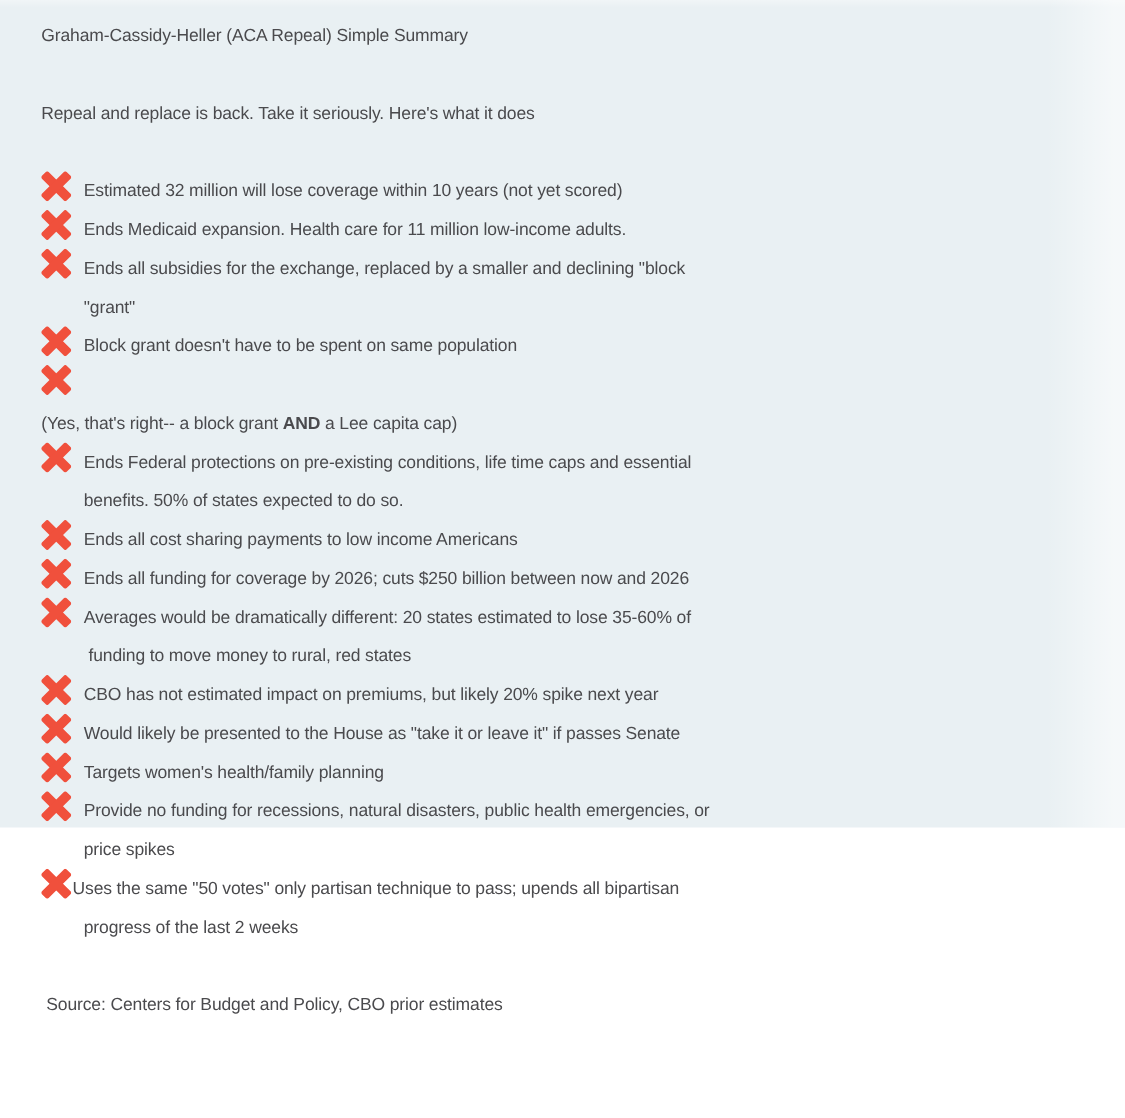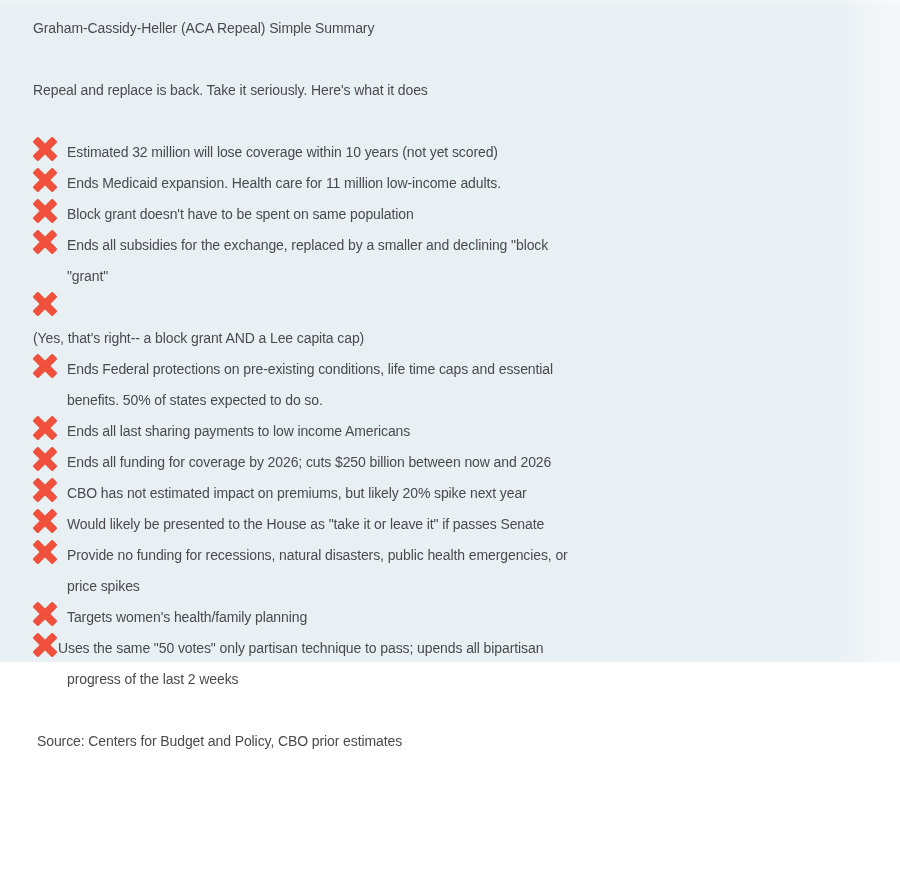--- a/index.html
+++ b/index.html
@@ -31,21 +31,21 @@
     display: inline-block;
     width: 24px; height: 24px;
     margin-right: 10px;
     vertical-align: -4px;
     text-indent: 0;
     color: var(--red, #f0503c);
   }
   li.item.tight .x { margin-right: 1px; }
   .x svg { display: block; }
   .aside  { margin: 0; }
-  .aside b { font-weight: normal; }
+  .aside b { font-weight: bold; }
   .source { margin: 31px 0 0 4px; }
 </style>
 </head>
 <body>
 
 <div class="page">
   <div class="title">Graham-Cassidy-Heller (ACA Repeal) Simple Summary</div>
   <div class="para">Repeal and replace is back. Take it seriously. Here's what it does</div>
   <ul class="list" id="list-a">
       <li class="item">
@@ -63,30 +63,30 @@
         <rect x="-2" y="8.2" width="28" height="7.6" rx="1.6" transform="rotate(-45 12 12)"></rect>
       </g>
     </svg></span><span class="t">Ends Medicaid expansion. Health care for 11 million low-income adults.</span>
   </li>
       <li class="item">
     <span class="x"><svg viewBox="0 0 24 24" width="24" height="24" aria-hidden="true">
       <g fill="currentColor">
         <rect x="-2" y="8.2" width="28" height="7.6" rx="1.6" transform="rotate(45 12 12)"></rect>
         <rect x="-2" y="8.2" width="28" height="7.6" rx="1.6" transform="rotate(-45 12 12)"></rect>
       </g>
-    </svg></span><span class="t">Block grant doesn't have to be spent on same population</span>
+    </svg></span><span class="t">Ends all subsidies for the exchange, replaced by a smaller and declining "block
+"grant"</span>
   </li>
       <li class="item">
     <span class="x"><svg viewBox="0 0 24 24" width="24" height="24" aria-hidden="true">
       <g fill="currentColor">
         <rect x="-2" y="8.2" width="28" height="7.6" rx="1.6" transform="rotate(45 12 12)"></rect>
         <rect x="-2" y="8.2" width="28" height="7.6" rx="1.6" transform="rotate(-45 12 12)"></rect>
       </g>
-    </svg></span><span class="t">Ends all subsidies for the exchange, replaced by a smaller and declining "block
-"grant"</span>
+    </svg></span><span class="t">Block grant doesn't have to be spent on same population</span>
   </li>
       <li class="item">
     <span class="x"><svg viewBox="0 0 24 24" width="24" height="24" aria-hidden="true">
       <g fill="currentColor">
         <rect x="-2" y="8.2" width="28" height="7.6" rx="1.6" transform="rotate(45 12 12)"></rect>
         <rect x="-2" y="8.2" width="28" height="7.6" rx="1.6" transform="rotate(-45 12 12)"></rect>
       </g>
     </svg></span>
   </li>
     </ul>
@@ -100,29 +100,38 @@
       </g>
     </svg></span><span class="t">Ends Federal protections on pre-existing conditions, life time caps and essential
 benefits. 50% of states expected to do so.</span>
   </li>
       <li class="item">
     <span class="x"><svg viewBox="0 0 24 24" width="24" height="24" aria-hidden="true">
       <g fill="currentColor">
         <rect x="-2" y="8.2" width="28" height="7.6" rx="1.6" transform="rotate(45 12 12)"></rect>
         <rect x="-2" y="8.2" width="28" height="7.6" rx="1.6" transform="rotate(-45 12 12)"></rect>
       </g>
-    </svg></span><span class="t">Ends all last sharing payments to low income Americans</span>
+    </svg></span><span class="t">Ends all cost sharing payments to low income Americans</span>
   </li>
       <li class="item">
     <span class="x"><svg viewBox="0 0 24 24" width="24" height="24" aria-hidden="true">
       <g fill="currentColor">
         <rect x="-2" y="8.2" width="28" height="7.6" rx="1.6" transform="rotate(45 12 12)"></rect>
         <rect x="-2" y="8.2" width="28" height="7.6" rx="1.6" transform="rotate(-45 12 12)"></rect>
       </g>
     </svg></span><span class="t">Ends all funding for coverage by 2026; cuts $250 billion between now and 2026</span>
+  </li>
+      <li class="item">
+    <span class="x"><svg viewBox="0 0 24 24" width="24" height="24" aria-hidden="true">
+      <g fill="currentColor">
+        <rect x="-2" y="8.2" width="28" height="7.6" rx="1.6" transform="rotate(45 12 12)"></rect>
+        <rect x="-2" y="8.2" width="28" height="7.6" rx="1.6" transform="rotate(-45 12 12)"></rect>
+      </g>
+    </svg></span><span class="t">Averages would be dramatically different: 20 states estimated to lose 35-60% of
+ funding to move money to rural, red states</span>
   </li>
       <li class="item">
     <span class="x"><svg viewBox="0 0 24 24" width="24" height="24" aria-hidden="true">
       <g fill="currentColor">
         <rect x="-2" y="8.2" width="28" height="7.6" rx="1.6" transform="rotate(45 12 12)"></rect>
         <rect x="-2" y="8.2" width="28" height="7.6" rx="1.6" transform="rotate(-45 12 12)"></rect>
       </g>
     </svg></span><span class="t">CBO has not estimated impact on premiums, but likely 20% spike next year</span>
   </li>
       <li class="item">
@@ -132,30 +141,30 @@
         <rect x="-2" y="8.2" width="28" height="7.6" rx="1.6" transform="rotate(-45 12 12)"></rect>
       </g>
     </svg></span><span class="t">Would likely be presented to the House as "take it or leave it" if passes Senate</span>
   </li>
       <li class="item">
     <span class="x"><svg viewBox="0 0 24 24" width="24" height="24" aria-hidden="true">
       <g fill="currentColor">
         <rect x="-2" y="8.2" width="28" height="7.6" rx="1.6" transform="rotate(45 12 12)"></rect>
         <rect x="-2" y="8.2" width="28" height="7.6" rx="1.6" transform="rotate(-45 12 12)"></rect>
       </g>
-    </svg></span><span class="t">Provide no funding for recessions, natural disasters, public health emergencies, or
-price spikes</span>
+    </svg></span><span class="t">Targets women's health/family planning</span>
   </li>
       <li class="item">
     <span class="x"><svg viewBox="0 0 24 24" width="24" height="24" aria-hidden="true">
       <g fill="currentColor">
         <rect x="-2" y="8.2" width="28" height="7.6" rx="1.6" transform="rotate(45 12 12)"></rect>
         <rect x="-2" y="8.2" width="28" height="7.6" rx="1.6" transform="rotate(-45 12 12)"></rect>
       </g>
-    </svg></span><span class="t">Targets women's health/family planning</span>
+    </svg></span><span class="t">Provide no funding for recessions, natural disasters, public health emergencies, or
+price spikes</span>
   </li>
       <li class="item tight">
     <span class="x"><svg viewBox="0 0 24 24" width="24" height="24" aria-hidden="true">
       <g fill="currentColor">
         <rect x="-2" y="8.2" width="28" height="7.6" rx="1.6" transform="rotate(45 12 12)"></rect>
         <rect x="-2" y="8.2" width="28" height="7.6" rx="1.6" transform="rotate(-45 12 12)"></rect>
       </g>
     </svg></span><span class="t">Uses the same "50 votes" only partisan technique to pass; upends all bipartisan
 progress of the last 2 weeks</span>
   </li>

